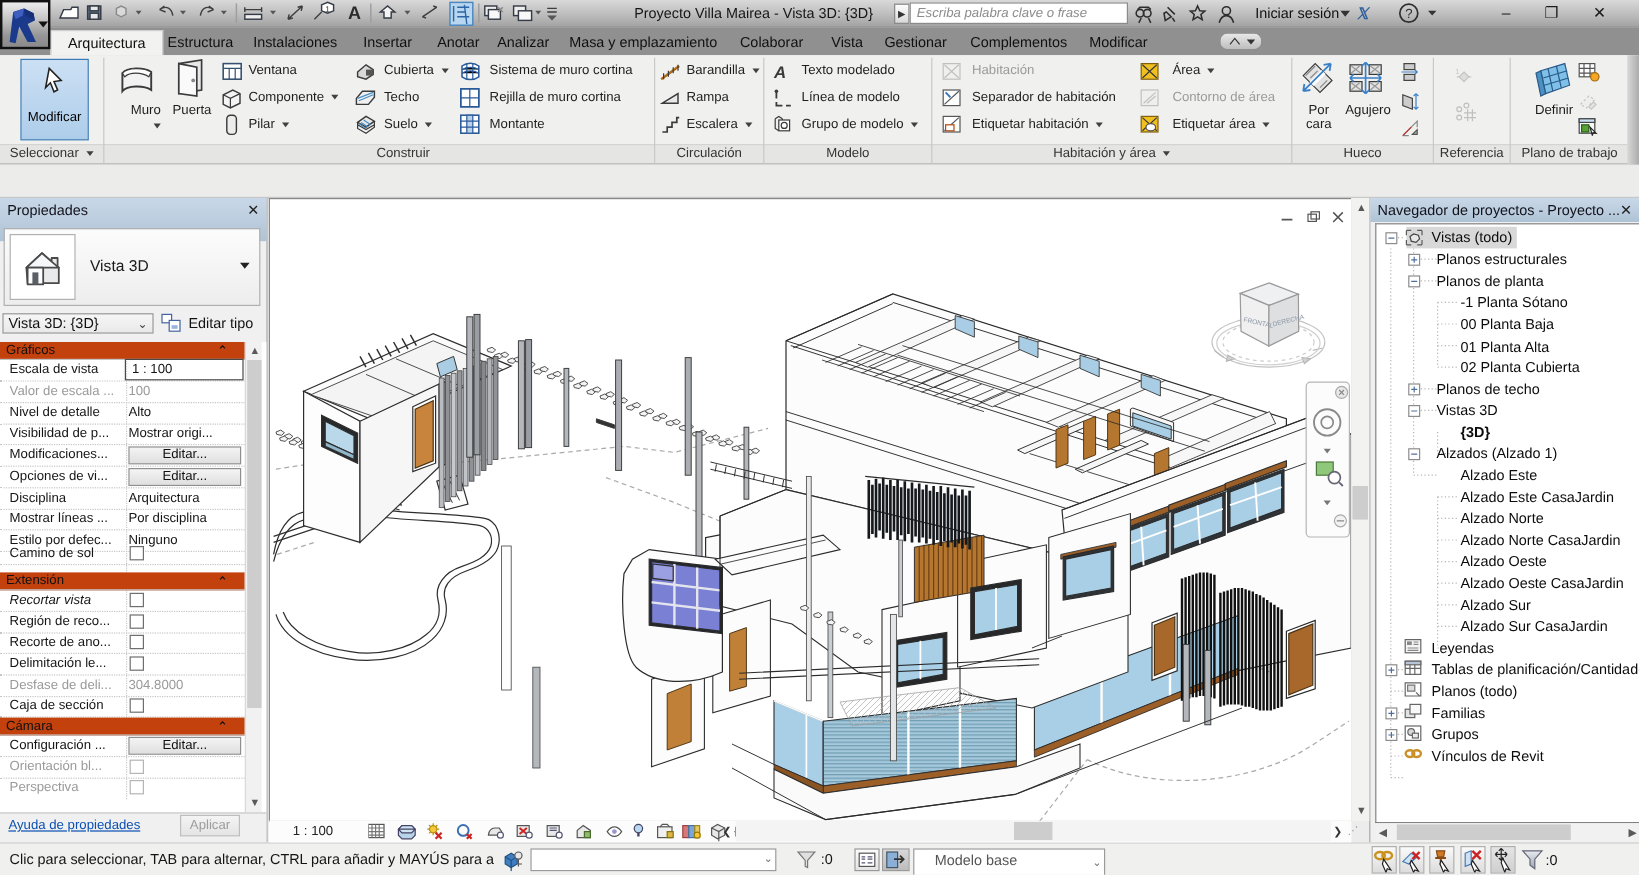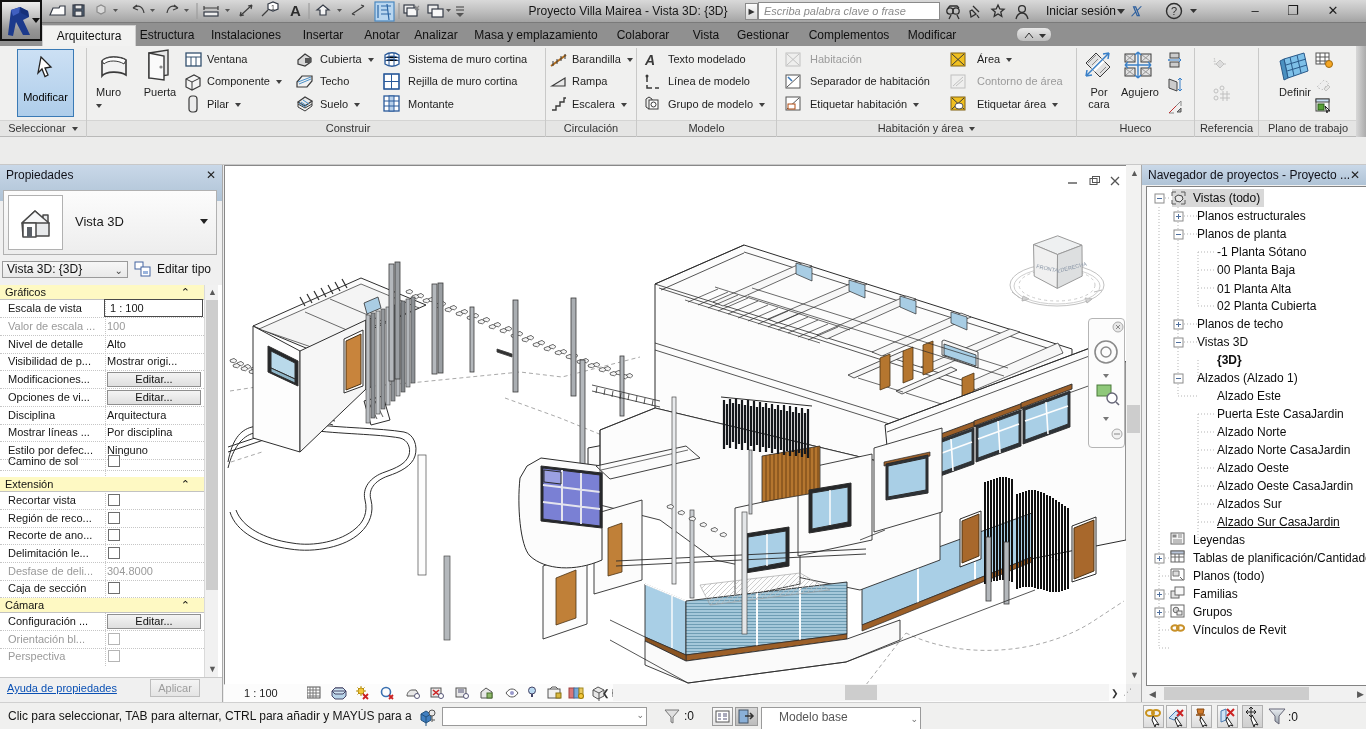--- a/index.html
+++ b/index.html
@@ -30,21 +30,21 @@
 #optbar{left:0;top:138px;width:1366px;height:27px;background:#ececeb;border-bottom:1px solid #c8c8c8;}
 
 .phead{background:linear-gradient(#c9d8e8,#afc3d6);font-size:12px;color:#12121a;line-height:20px;padding-left:6px;}
 .phx{position:absolute;right:6px;top:0;font-size:12px;color:#222;}
 #propwrap{left:0px;top:165px;width:223px;height:537px;background:#f0f0f0;border-right:1px solid #a9a9a9;}
 #navwrap{left:1141px;top:165px;width:225px;height:537px;background:#f0f0f0;border-left:1px solid #a9a9a9;}
 
 .prow{position:absolute;left:0;width:204px;height:18px;border-bottom:1px dotted #c6c6c6;font-size:11px;color:#151515;}
 .prow .lab{position:absolute;left:8px;top:2px;width:95px;overflow:hidden;white-space:nowrap;}
 .prow .val{position:absolute;left:107px;top:2px;width:95px;overflow:hidden;white-space:nowrap;}
-.psec{position:absolute;left:0;width:204px;height:15px;background:#fef9c3;border-bottom:1px solid #c2c2c2;font-size:11px;font-weight:bold;color:#111;}
+.psec{position:absolute;left:0;width:204px;height:15px;background:#c2410c;border-bottom:1px solid #c2c2c2;font-size:11px;font-weight:bold;color:#111;}
 .psec span{position:absolute;left:5px;top:1px;font-weight:normal;}
 .chk{position:absolute;left:108px;top:2px;width:12px;height:12px;background:#fff;border:1px solid #6e6e6e;}
 .chk.gray{border-color:#b5b5b5;}
 .ebtn{position:absolute;left:107px;top:1px;width:94px;height:15px;background:linear-gradient(#f4f4f4,#dfdfdf);border:1px solid #8f8f8f;font-size:11px;text-align:center;line-height:13px;color:#111;}
 
 .trow{position:absolute;left:0;height:18px;font-size:12px;color:#0c0c0c;white-space:nowrap;}
 
 #statusbar{left:0;top:702px;width:1366px;height:27px;background:#f0f0ef;border-top:1px solid #d0d0d0;font-size:12px;color:#141414;}
 
 #canvas{left:224px;top:165px;width:902px;height:519px;background:#ffffff;border-left:1px solid #888;border-top:1px solid #888;}
@@ -182,21 +182,21 @@
 </div>
 <div class="gsep abs" style="left:86px;"></div>
 <div class="gsep abs" style="left:545px;"></div>
 <div class="gsep abs" style="left:636px;"></div>
 <div class="gsep abs" style="left:776px;"></div>
 <div class="gsep abs" style="left:1076px;"></div>
 <div class="gsep abs" style="left:1194px;"></div>
 <div class="gsep abs" style="left:1258px;"></div>
 <div class="abs" style="left:1356px;top:46px;width:10px;height:91px;background:linear-gradient(90deg,#d8d8d8,#ababab);"></div>
 <div class="griplabel abs" style="left:0px;top:121px;width:86px;">Seleccionar <span class="caret"></span></div>
-<div class="griplabel abs" style="left:88px;top:121px;width:520px;">Construir</div>
+<div class="griplabel abs" style="left:76px;top:121px;width:520px;">Construir</div>
 <div class="griplabel abs" style="left:547px;top:121px;width:88px;">Circulación</div>
 <div class="griplabel abs" style="left:638px;top:121px;width:137px;">Modelo</div>
 <div class="griplabel abs" style="left:778px;top:121px;width:297px;">Habitación y área <span class="caret"></span></div>
 <div class="griplabel abs" style="left:1078px;top:121px;width:115px;">Hueco</div>
 <div class="griplabel abs" style="left:1196px;top:121px;width:61px;">Referencia</div>
 <div class="griplabel abs" style="left:1260px;top:121px;width:96px;">Plano de trabajo</div>
 
 <svg class="abs" style="left:0;top:46px;" width="1366" height="74">
   <g font-family="Liberation Sans">
 
@@ -366,21 +366,21 @@
         <path d="M8 12 l4 -4 l2 2 l-4 4 z" fill="#ddd" stroke="#999"></path>
       </g>
     <g transform="translate(1316,53)">
         <rect x="0" y="0" width="13" height="12" fill="#f8f8f8" stroke="#444"></rect>
         <rect x="0" y="0" width="13" height="3" fill="#c8e0f4" stroke="#444"></rect>
         <rect x="2" y="5" width="6" height="6" fill="#58a038" stroke="#2a6018"></rect>
         <path d="M9 7 L14 12 L11.5 11.5 L11 14 Z" fill="#fff" stroke="#222"></path>
       </g>
   </g>
 </svg>
-<div class="ritem abs" style="left:96px;top:86px;width:38px;text-align:left;line-height:13px;">Muro<br><span class="caret" style="margin:0;"></span></div>
+<div class="ritem abs" style="left:96px;top:86px;width:38px;text-align:right;line-height:13px;">Muro<br><span class="caret" style="margin:0;"></span></div>
 <div class="ritem abs" style="left:138px;top:86px;width:44px;text-align:center;">Puerta</div>
 <div class="ritem abs" style="left:207px;top:53px;">Ventana</div>
 <div class="ritem abs" style="left:207px;top:75px;">Componente <span class="caret"></span></div>
 <div class="ritem abs" style="left:207px;top:98px;">Pilar <span class="caret"></span></div>
 <div class="ritem abs" style="left:320px;top:53px;text-align:center;">Cubierta <span class="caret"></span></div>
 <div class="ritem abs" style="left:320px;top:75px;">Techo</div>
 <div class="ritem abs" style="left:320px;top:98px;">Suelo <span class="caret"></span></div>
 <div class="ritem abs" style="left:408px;top:53px;">Sistema de muro cortina</div>
 <div class="ritem abs" style="left:408px;top:75px;text-align:center;">Rejilla de muro cortina</div>
 <div class="ritem abs" style="left:408px;top:98px;">Montante</div>
@@ -474,21 +474,21 @@
         <span class="val">Ninguno</span>
       </div>
     <div class="prow" style="top:168px;">
         <span class="lab">Camino de sol</span>
         <span class="chk"></span>
       </div>
     <div class="psec" style="top:192px;">
         <span>Extensión</span>
         <b style="position:absolute;right:14px;top:1px;font-weight:normal;">⌃</b>
       </div>
-    <div class="prow" style="top:207px;">
+    <div class="prow" style="top:207px;font-style:italic;">
         <span class="lab">Recortar vista</span>
         <span class="chk"></span>
       </div>
     <div class="prow" style="top:225px;">
         <span class="lab">Región de reco...</span>
         <span class="chk"></span>
       </div>
     <div class="prow" style="top:242px;">
         <span class="lab">Recorte de ano...</span>
         <span class="chk"></span>
@@ -578,27 +578,27 @@
     <div class="trow" style="left:50px;top:38px;line-height:18px;">Planos de planta</div>
     <div class="trow" style="left:70px;top:56px;line-height:18px;">-1 Planta Sótano</div>
     <div class="trow" style="left:70px;top:74px;line-height:18px;">00 Planta Baja</div>
     <div class="trow" style="left:70px;top:93px;line-height:18px;">01 Planta Alta</div>
     <div class="trow" style="left:70px;top:110px;line-height:18px;">02 Planta Cubierta</div>
     <div class="trow" style="left:50px;top:128px;line-height:18px;">Planos de techo</div>
     <div class="trow" style="left:50px;top:146px;line-height:18px;">Vistas 3D</div>
     <div class="trow" style="left:70px;top:164px;line-height:18px;font-weight:bold;">{3D}</div>
     <div class="trow" style="left:50px;top:182px;line-height:18px;">Alzados (Alzado 1)</div>
     <div class="trow" style="left:70px;top:200px;line-height:18px;">Alzado Este</div>
-    <div class="trow" style="left:70px;top:218px;line-height:18px;">Puerta Este CasaJardin</div>
+    <div class="trow" style="left:70px;top:218px;line-height:18px;">Alzado Este CasaJardin</div>
     <div class="trow" style="left:70px;top:236px;line-height:18px;">Alzado Norte</div>
     <div class="trow" style="left:70px;top:254px;line-height:18px;">Alzado Norte CasaJardin</div>
     <div class="trow" style="left:70px;top:272px;line-height:18px;">Alzado Oeste</div>
     <div class="trow" style="left:70px;top:290px;line-height:18px;">Alzado Oeste CasaJardin</div>
-    <div class="trow" style="left:70px;top:308px;line-height:18px;">Alzados Sur</div>
-    <div class="trow" style="left:70px;top:326px;line-height:18px;text-decoration:underline;">Alzado Sur CasaJardin</div>
+    <div class="trow" style="left:70px;top:308px;line-height:18px;">Alzado Sur</div>
+    <div class="trow" style="left:70px;top:326px;line-height:18px;">Alzado Sur CasaJardin</div>
     <div class="trow" style="left:46px;top:344px;line-height:18px;">Leyendas</div>
     <div class="trow" style="left:46px;top:362px;line-height:18px;">Tablas de planificación/Cantidade</div>
     <div class="trow" style="left:46px;top:380px;line-height:18px;">Planos (todo)</div>
     <div class="trow" style="left:46px;top:398px;line-height:18px;">Familias</div>
     <div class="trow" style="left:46px;top:416px;line-height:18px;">Grupos</div>
     <div class="trow" style="left:46px;top:434px;line-height:18px;">Vínculos de Revit</div>
     <svg class="abs" style="left:0;top:0;" width="220" height="498">
       <g>
 
         <g stroke="#8c8c8c" fill="#fff">

